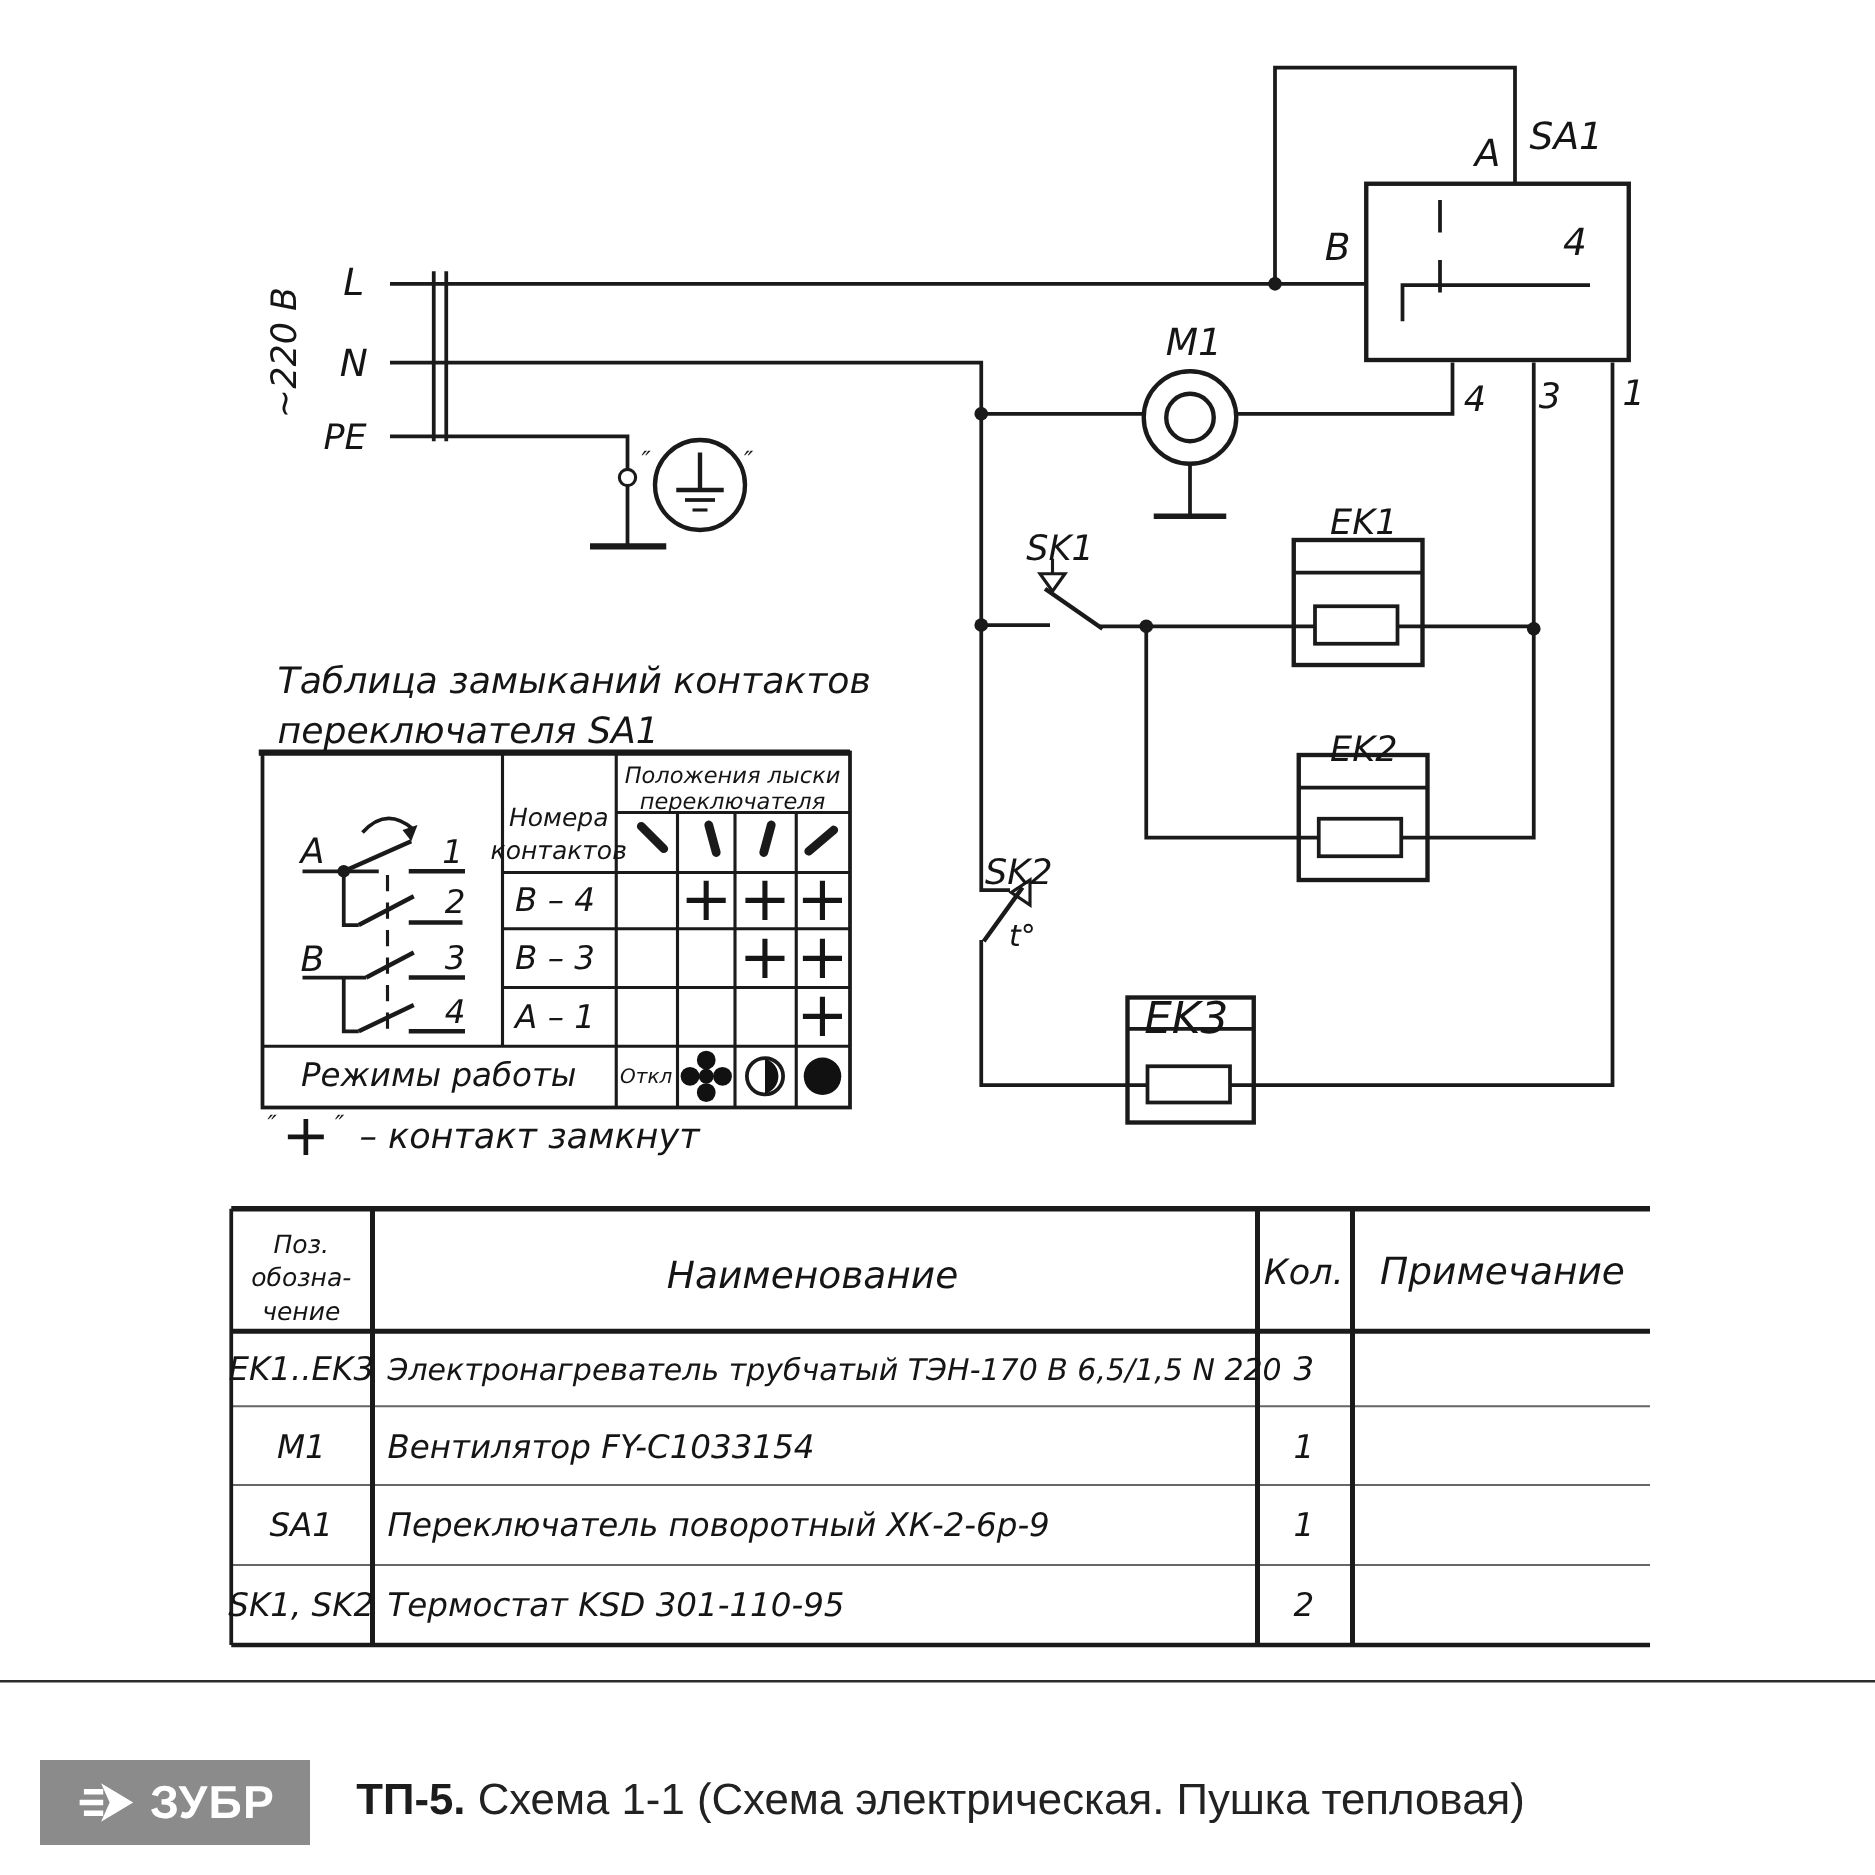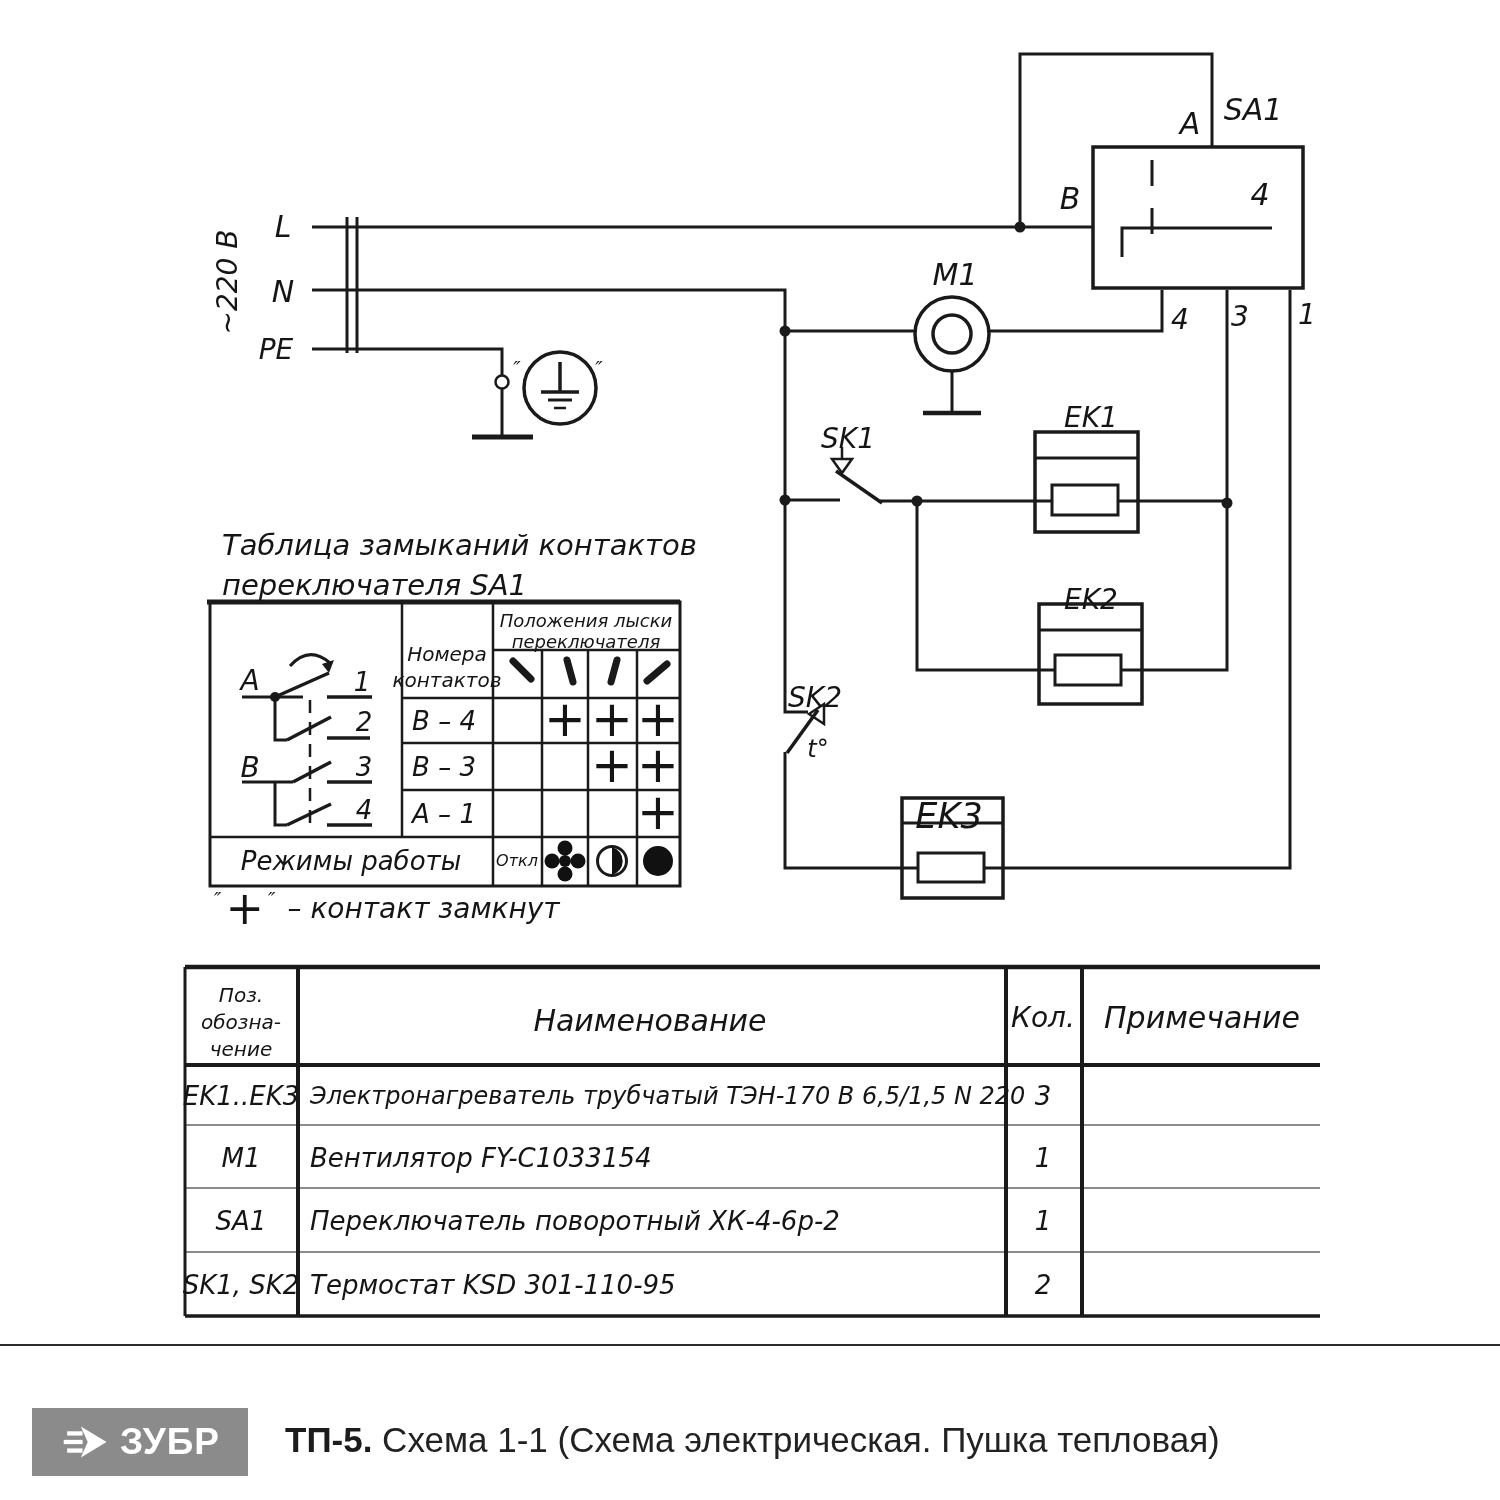--- a/index.html
+++ b/index.html
@@ -256,21 +256,21 @@
 
   <div class="lbl" style="left:241px;top:1096px;font-size:26px;">EK1..EK3</div>
   <div class="lleft" style="left:310px;top:1096px;font-size:24px;">Электронагреватель трубчатый ТЭН-170 В 6,5/1,5 N 220</div>
   <div class="lbl" style="left:1043px;top:1096px;font-size:26px;">3</div>
 
   <div class="lbl" style="left:241px;top:1158px;font-size:26px;">M1</div>
   <div class="lleft" style="left:310px;top:1158px;font-size:26px;">Вентилятор FY-C1033154</div>
   <div class="lbl" style="left:1043px;top:1158px;font-size:26px;">1</div>
 
   <div class="lbl" style="left:241px;top:1221px;font-size:26px;">SA1</div>
-  <div class="lleft" style="left:310px;top:1221px;font-size:26px;">Переключатель поворотный ХК-4-6р-2</div>
+  <div class="lleft" style="left:310px;top:1221px;font-size:26px;">Переключатель поворотный ХК-2-6р-9</div>
   <div class="lbl" style="left:1043px;top:1221px;font-size:26px;">1</div>
 
   <div class="lbl" style="left:241px;top:1285px;font-size:26px;">SK1, SK2</div>
   <div class="lleft" style="left:310px;top:1285px;font-size:26px;">Термостат KSD 301-110-95</div>
   <div class="lbl" style="left:1043px;top:1285px;font-size:26px;">2</div>
 
   <div id="footer-divider"></div>
 
   <div id="brand-box">
     <svg width="52" height="48" viewBox="0 0 60 56">

